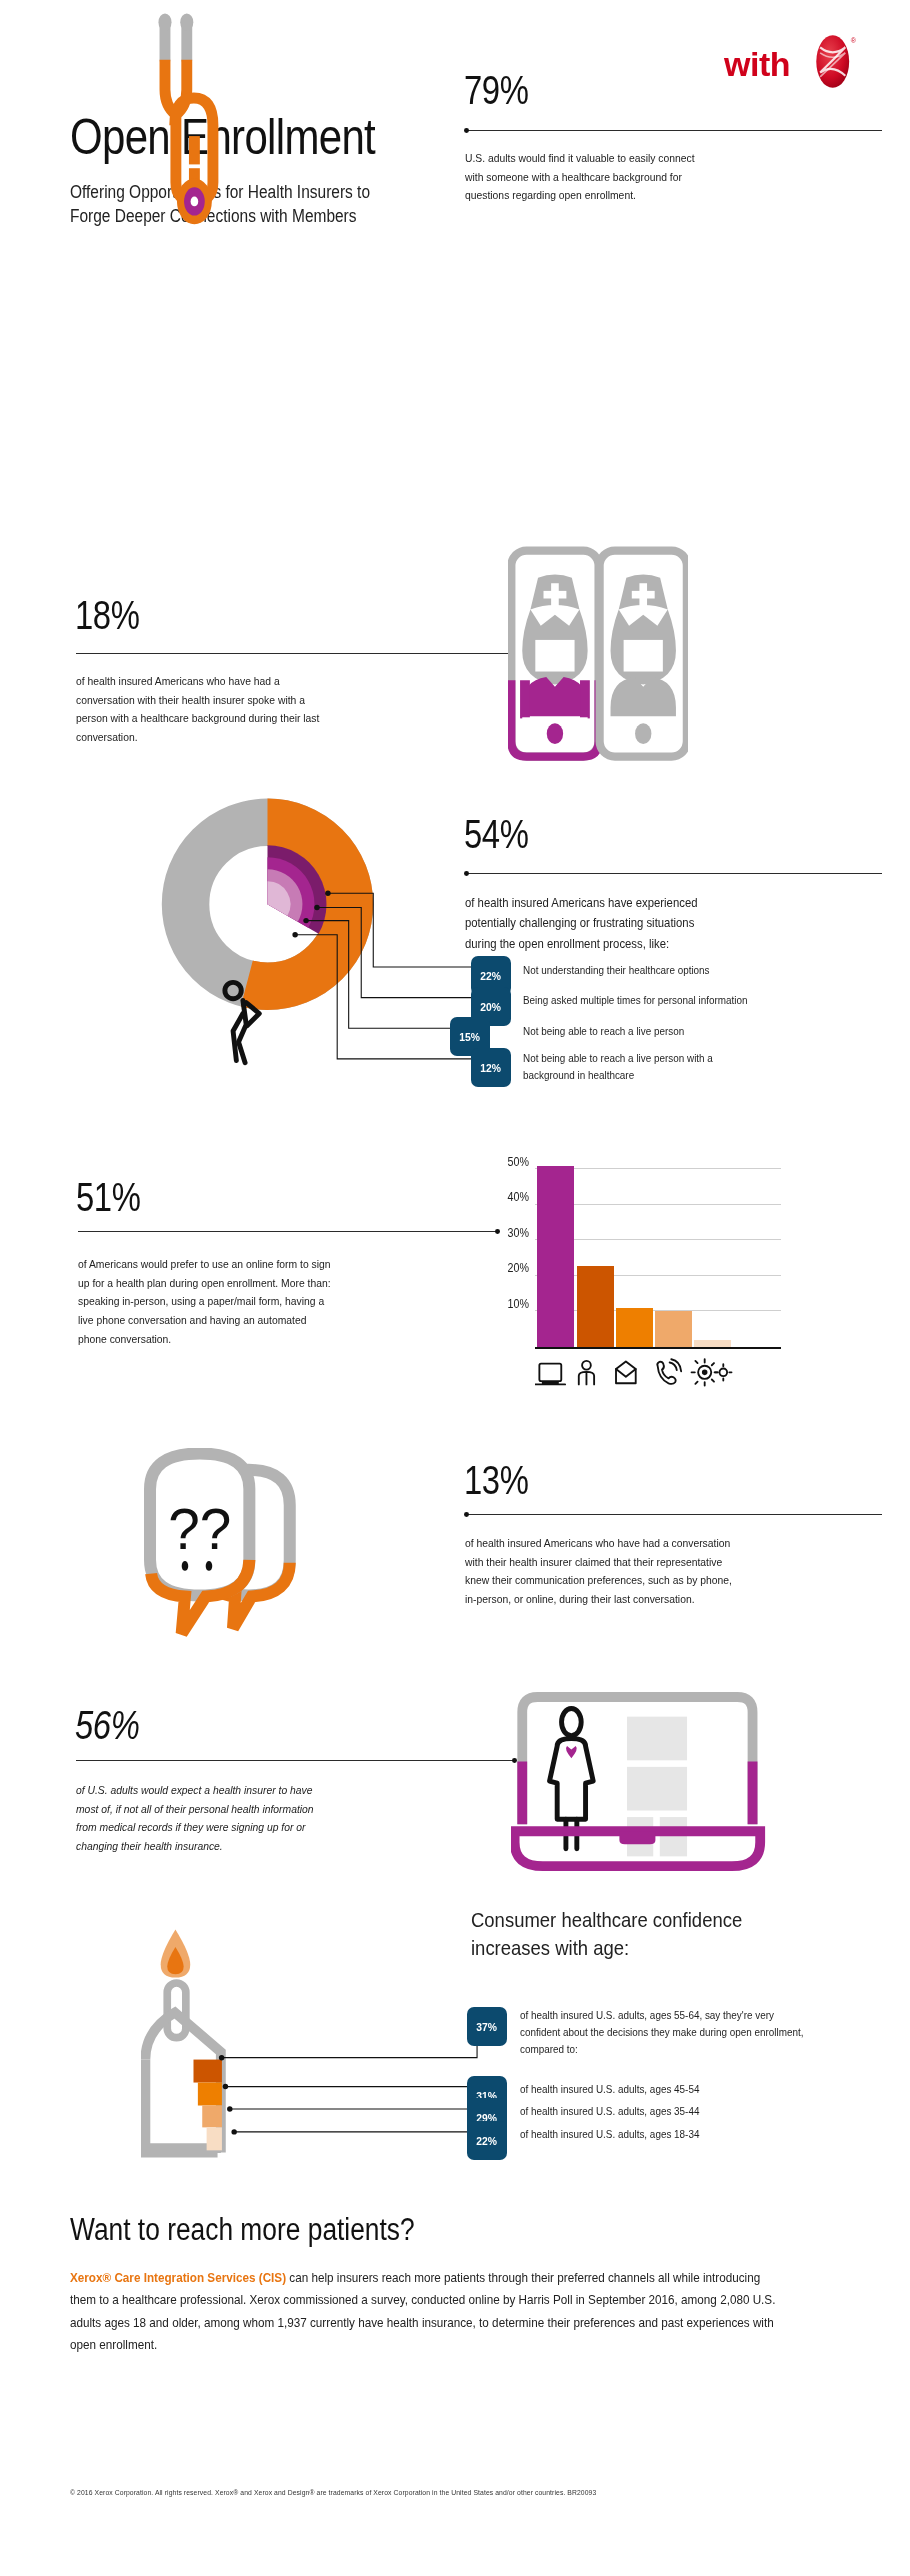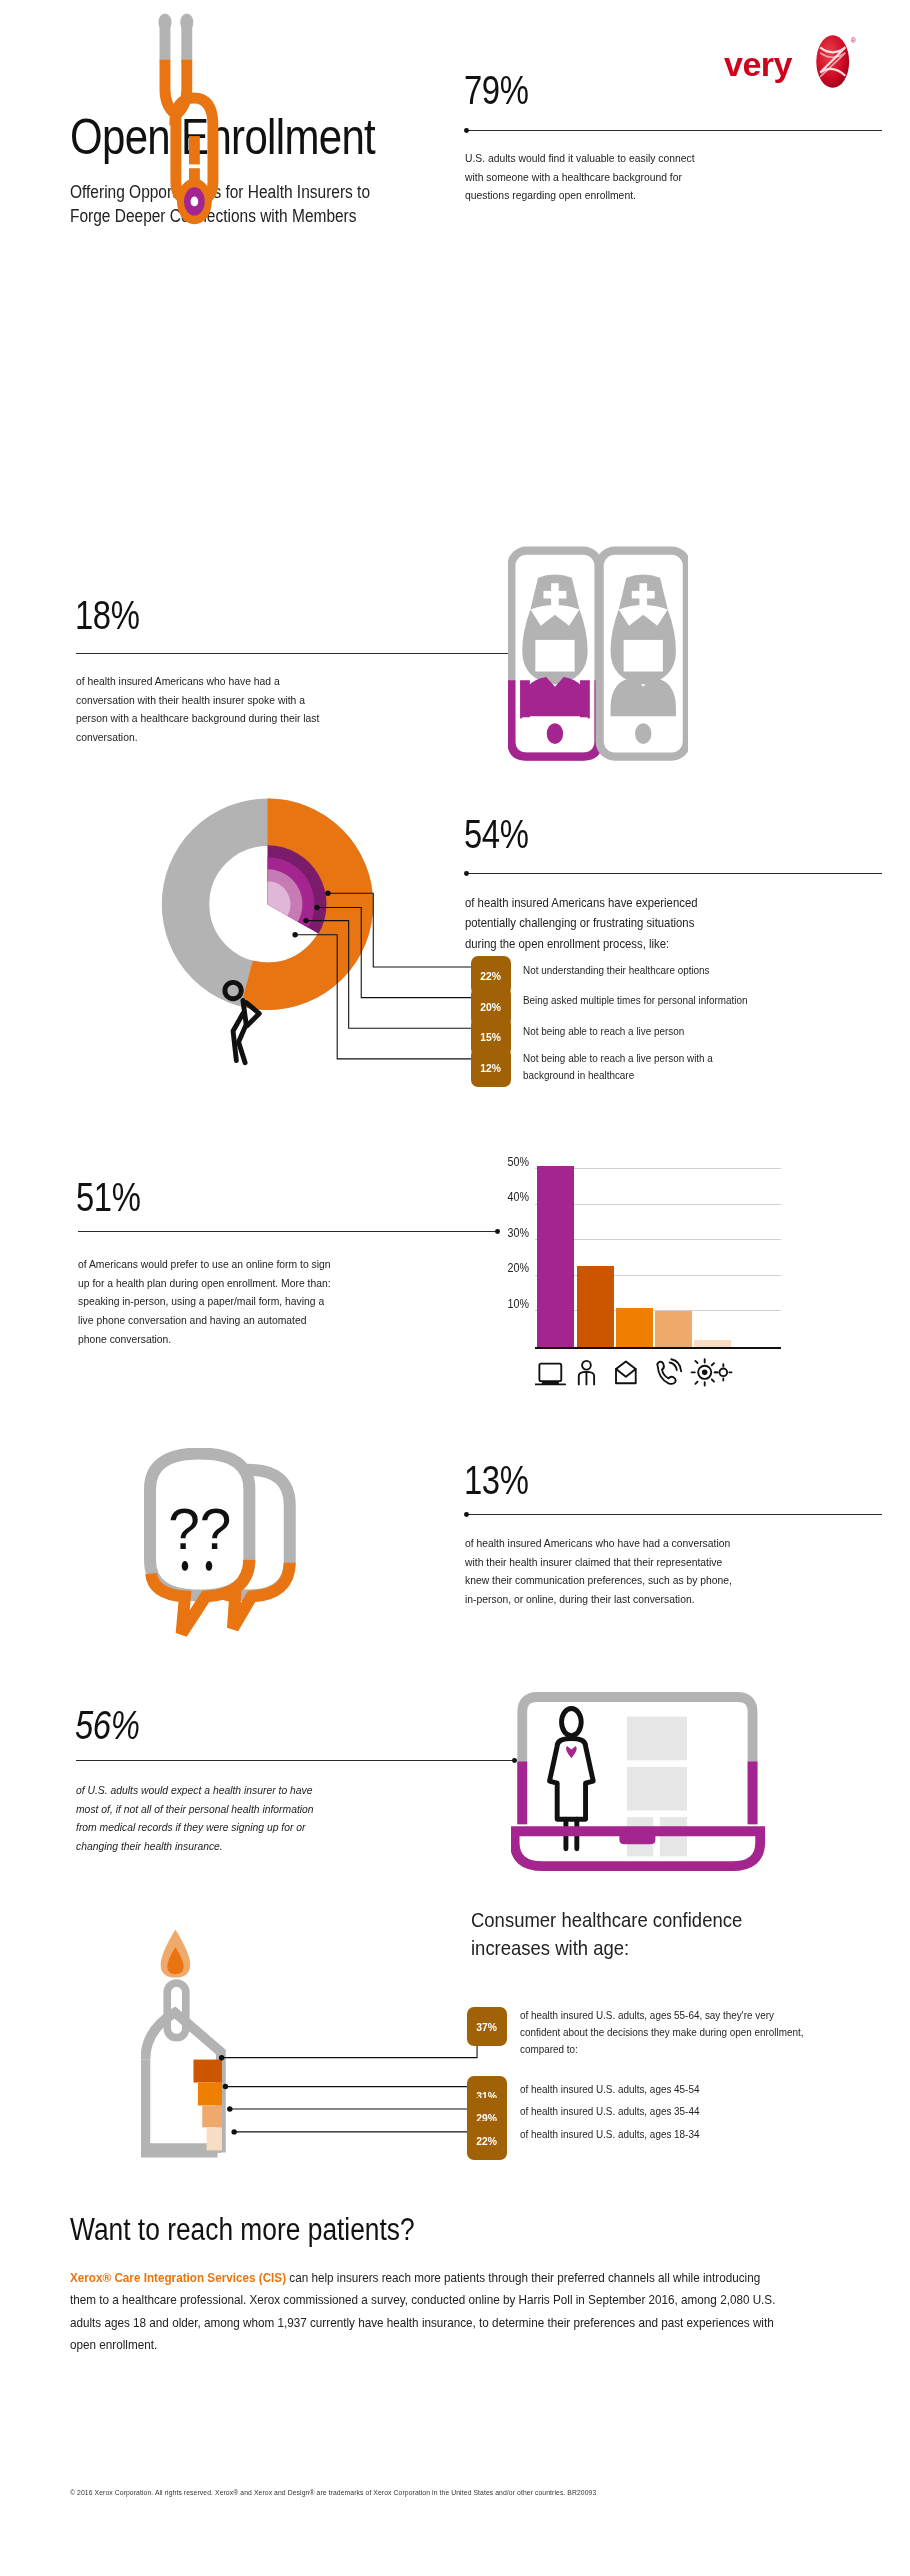--- a/index.html
+++ b/index.html
@@ -38,21 +38,21 @@
   .dot { width:4.9px; height:4.9px; border-radius:50%; background:#111; position:absolute; }
   .body-copy {
     font-size:11.5px; line-height:1.62; color:#222;
     transform:scaleX(0.9); transform-origin:left top;
   }
   .sec-head {
     font-size:21px; line-height:1.33; color:#222; font-weight:400;
     transform:scaleX(0.88); transform-origin:left top;
   }
   .pill {
-    width:40px; height:39px; border-radius:7px; background:#a16207;
+    width:40px; height:39px; border-radius:7px; background:#0c4a6e;
     color:#fff; font-size:11.5px; font-weight:700; display:flex;
     align-items:center; justify-content:center; position:absolute;
   }
   .pill span { transform:scaleX(0.9); display:inline-block; }
   .lst-txt { position:absolute; font-size:11px; line-height:1.5; color:#1f1f1f;
     transform:scaleX(0.9); transform-origin:left top; }
 
   
   #sec1 { position:absolute; left:0; top:530; width:911px; height:235px; }
   #sec1 .art { position:absolute; left:153px; top:8.2px; }
@@ -90,21 +90,21 @@
   .cta-link { color:#E87511; font-weight:700; }
   .legal { position:absolute; left:70px; top:276px; width:819px; font-size:7.4px;
     color:#333; transform:scaleX(0.92); transform-origin:left top; letter-spacing:0.1px; }
 </style>
 </head>
 <body>
 
 <div class="page">
 
   <div class="logo">
-    <div class="logo-word">very</div>
+    <div class="logo-word">with</div>
     <svg class="logo-ball" viewBox="0 0 95 100">
       <defs>
         <radialGradient id="ballg" cx="40%" cy="35%" r="70%">
           <stop offset="0%" stop-color="#E8414D"></stop>
           <stop offset="65%" stop-color="#CE0A24"></stop>
           <stop offset="100%" stop-color="#9E0016"></stop>
         </radialGradient>
       </defs>
       <ellipse cx="47" cy="52" rx="30" ry="48" fill="url(#ballg)"></ellipse>
       <path d="M24 26 Q47 44 70 26 Q47 50 24 72 Q47 56 70 78" fill="none" stroke="#ffffff" stroke-width="4" opacity=".85"></path>
@@ -218,21 +218,21 @@
     <div class="pill" style="left:471px;top:172px;">
         <span>22%</span>
       </div>
     <div class="lst-txt" style="left:523px;top:178px;width:328px;">Not understanding their healthcare options</div>
 
     <div class="pill" style="left:471px;top:203px;">
         <span>20%</span>
       </div>
     <div class="lst-txt" style="left:523px;top:208px;width:350px;">Being asked multiple times for personal information</div>
 
-    <div class="pill" style="left:471px;top:233px;text-align:right;">
+    <div class="pill" style="left:450px;top:233px;text-align:right;">
         <span>15%</span>
       </div>
     <div class="lst-txt" style="left:523px;top:239px;width:328px;">Not being able to reach a live person</div>
 
     <div class="pill" style="left:471px;top:264px;">
         <span>12%</span>
       </div>
     <div class="lst-txt" style="left:523px;top:266px;width:235px;">Not being able to reach a live person with a background in healthcare</div>
   </div>
 

